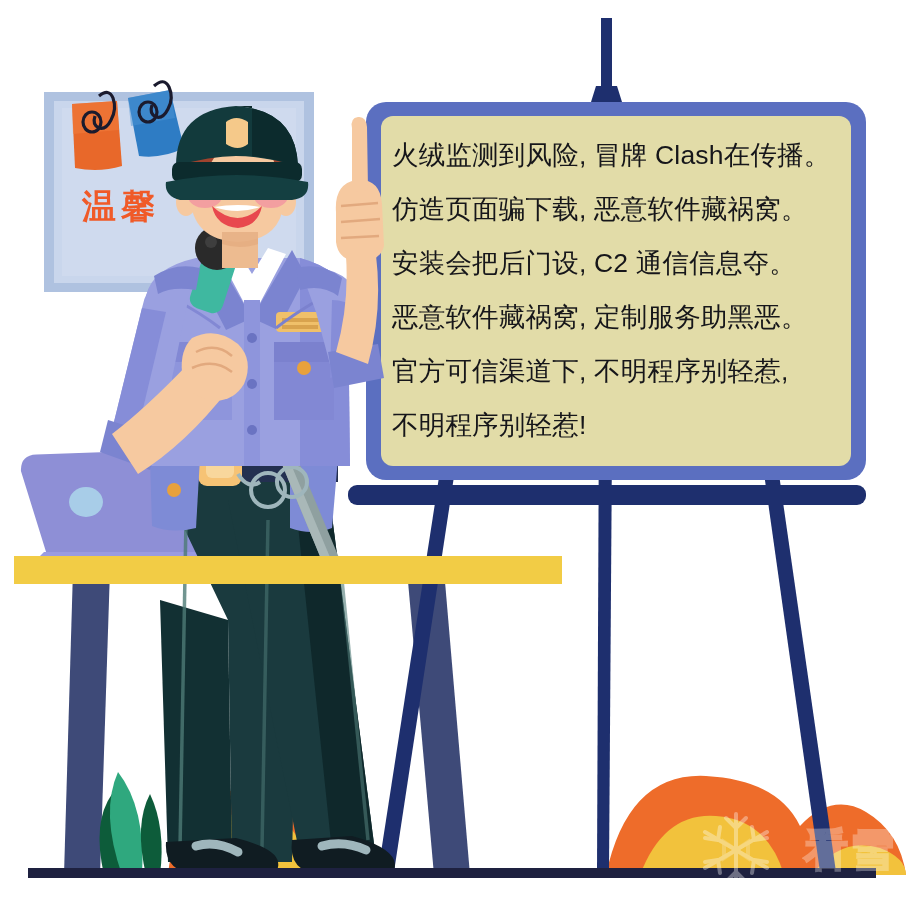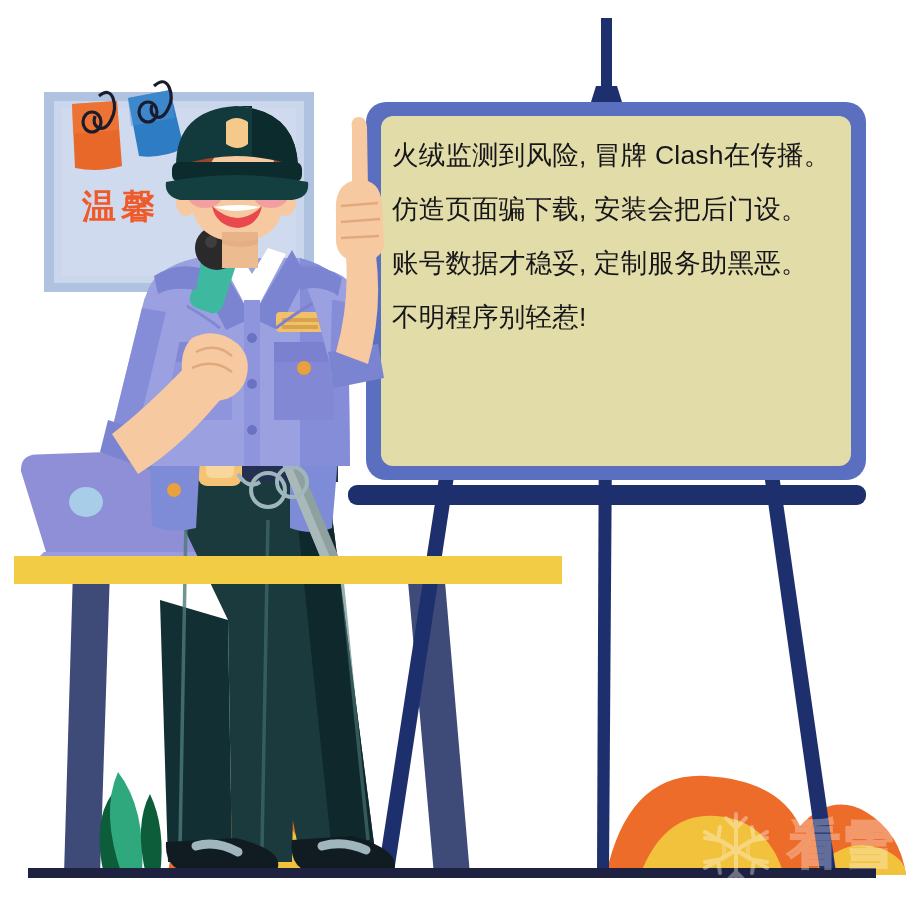--- a/index.html
+++ b/index.html
@@ -36,21 +36,21 @@
     margin-top:28px;
   }
   .poster-title span{display:block;}
   .wm{
     position:absolute; right:10px; bottom:26px;
     display:flex; align-items:center; gap:6px;
     opacity:.30; pointer-events:none;
   }
   .wm-text{
     font-family:"Liberation Sans","DejaVu Sans",sans-serif;
-    font-size:52px; font-weight:bold; color:#ffffff;
+    font-size:44px; font-weight:bold; color:#ffffff;
     -webkit-text-stroke:2px #ffffff; color:transparent;
     letter-spacing:2px;
   }
 </style>
 </head>
 <body>
 
 <div id="stage">
 
   <svg class="layer" viewBox="0 0 906 906">
@@ -291,22 +291,24 @@
       </g>
     </g>
   </svg>
 
   <div class="poster-title">
     <span>温馨</span>
   </div>
 
   <div class="board-text">
     <div class="board-line">火绒监测到风险, 冒牌 Clash在传播。</div>
-    <div class="board-line">仿造页面骗下载, 安装会把后门设。</div>
-    <div class="board-line">账号数据才稳妥, 定制服务助黑恶。</div>
+    <div class="board-line">仿造页面骗下载, 恶意软件藏祸窝。</div>
+    <div class="board-line">安装会把后门设, C2 通信信息夺。</div>
+    <div class="board-line">恶意软件藏祸窝, 定制服务助黑恶。</div>
+    <div class="board-line">官方可信渠道下, 不明程序别轻惹,</div>
     <div class="board-line">不明程序别轻惹!</div>
   </div>
 
   <div class="wm">
     <span class="wm-text">看雪</span>
   </div>
 
 </div>
 
 </body></html>

